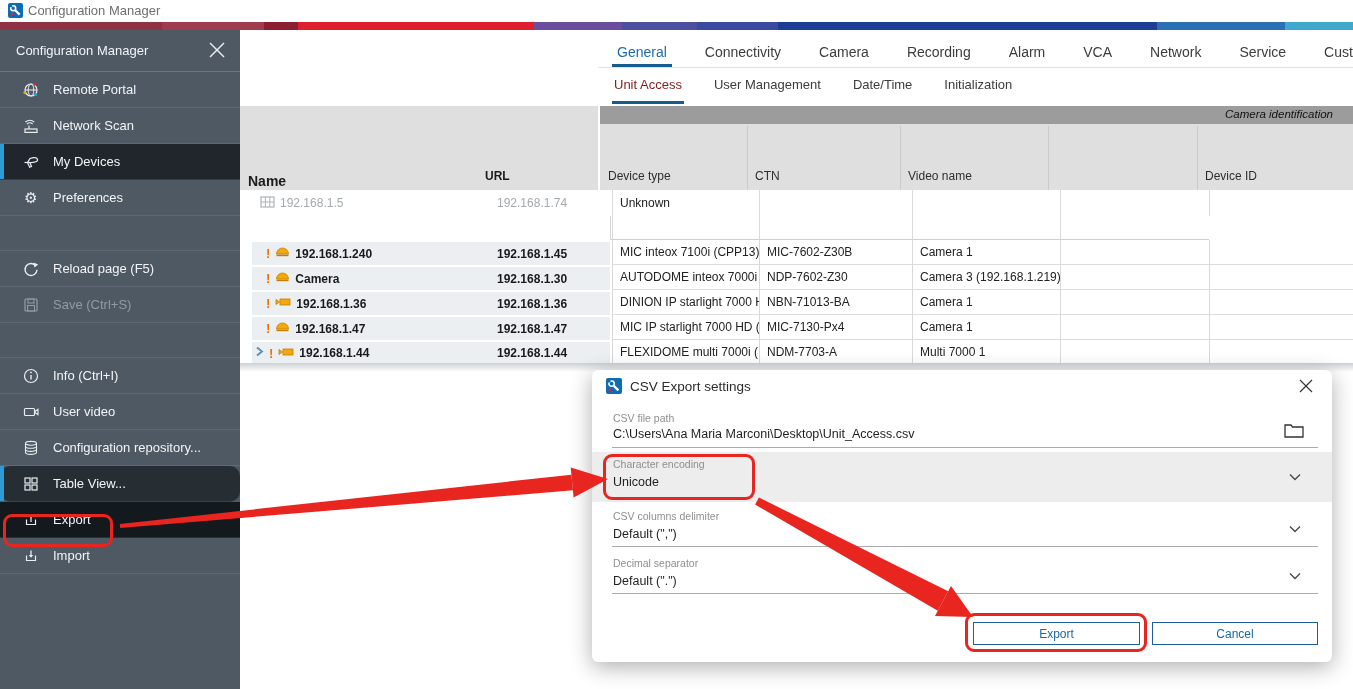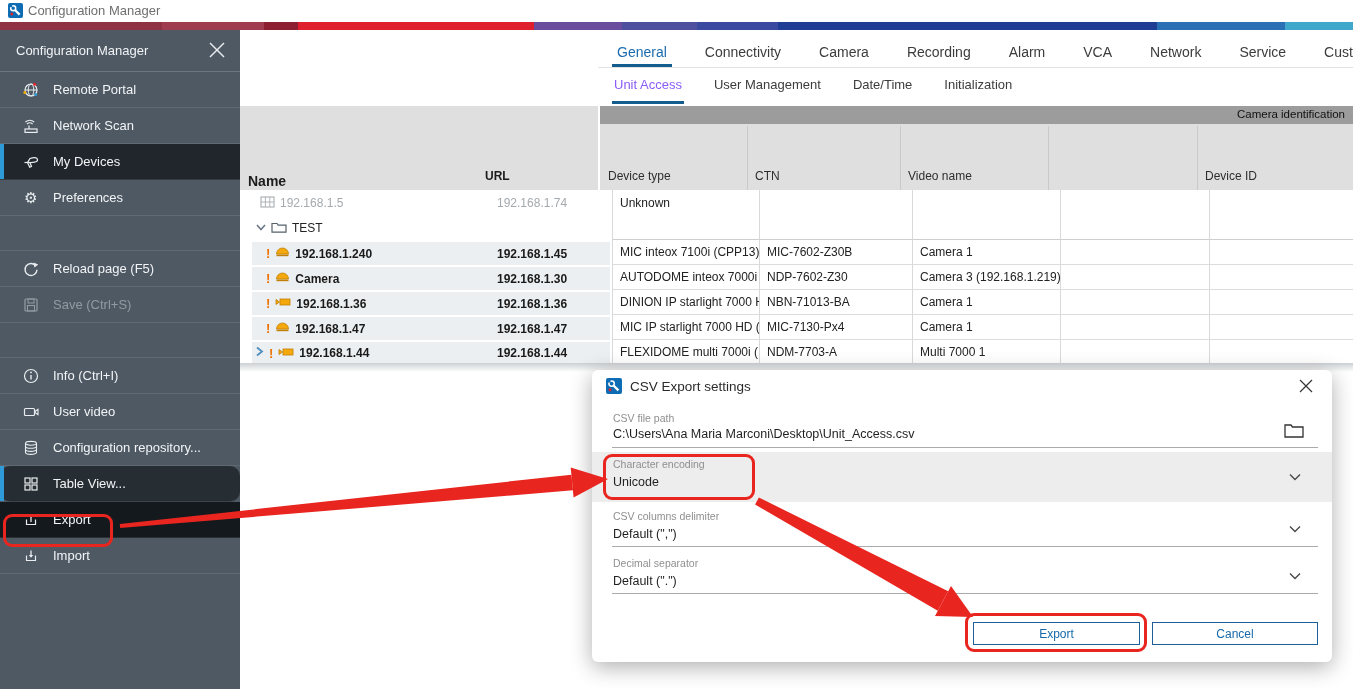--- a/index.html
+++ b/index.html
@@ -46,30 +46,30 @@
     outline:none; font-size:13px; color:#333; font-family:inherit; }
   .filter-input::placeholder { color:#A9AEB3; }
   .filter-icons { position:absolute; right:8px; top:10px; display:flex; gap:8px; }
   .tabbar { position:absolute; left:598px; top:30px; width:755px; height:38px;
     border-bottom:1px solid #E2E2E2; display:flex; background:#fff; }
   .tab { padding:4px 19px; line-height:37px; font-size:14px; color:#3C3C3C; cursor:pointer; position:relative; }
   .tab.active { color:#1A6BAD; }
   .tab.active::after { content:""; position:absolute; left:14px; right:14px; bottom:0; height:3px; background:#135C8E; }
   .subtabbar { position:absolute; left:598px; top:68px; width:755px; height:37px; display:flex; background:#fff; }
   .subtab { padding:0 16px; line-height:34px; font-size:13px; color:#3C3C3C; cursor:pointer; position:relative; }
-  .subtab.active { color:#8b5cf6; }
+  .subtab.active { color:#7f1d1d; }
   .subtab.active::after { content:""; position:absolute; left:14px; right:14px; bottom:1px; height:3px; background:#135C8E; }
 
   
   .thead-left { position:absolute; left:240px; top:106px; width:358px; height:84px; background:#DFDFDF; }
   .thead-left .col-name { position:absolute; left:8px; bottom:1px; font-size:14px; font-weight:bold; color:#1c1c1c; }
   .thead-left .col-url { position:absolute; left:245px; bottom:7px; font-size:12px; font-weight:bold; color:#1c1c1c; }
   .thead-right { position:absolute; left:600px; top:106px; width:753px; height:84px; background:#DFDFDF; }
   .group-bar { position:absolute; left:0; top:0; width:100%; height:18px; background:#9C9C9C; }
-  .group-bar span { position:absolute; right:8px; top:2px; font-size:11.5px; color:#111; }
+  .group-bar span { position:absolute; right:20px; top:2px; font-size:11.5px; color:#111;font-style:italic; }
   .thr-col { position:absolute; bottom:7px; font-size:12px; color:#2e2e2e; }
   .vline { position:absolute; top:20px; bottom:0; width:1px; background:#C9C9C9; }
 
   .tbody { position:absolute; left:240px; top:190px; width:1113px;margin-left:12px; }
   .trow { display:grid; grid-template-columns:240px 118px 2px 147px 153px 148px 149px 156px; }
   .cell { font-size:12px; color:#222; display:flex; align-items:center; overflow:hidden; white-space:nowrap; }
   .c-name { padding-left:8px; gap:5px; }
   .c-url  { padding-left:5px; }
   .rcell { border-left:1px solid #D9D9D9; padding-left:7px; background:#fff; }
   .r-dev .rcell { border-bottom:1px solid #DCDCDC; }
@@ -309,29 +309,20 @@
       <div class="cell c-url">192.168.1.74</div>
       <div class="gapcol"></div>
       <div class="cell rcell">Unknown</div>
       <div class="cell rcell"></div>
       <div class="cell rcell"></div>
       <div class="cell rcell"></div>
       <div class="cell rcell"></div>
     </div>
 
     <div class="trow r-group-end" style="height:24px">
-      <div class="cell c-name" style="padding-left:4px">
-        <span><svg width="10" height="10">
-              <polyline points="1,3 5,7.5 9,3" fill="none" stroke="#6C7A86" stroke-width="1.6"></polyline>
-            </svg></span>
-        <span><svg width="16" height="13">
-              <path d="M1 3.5 h5 l1.2 1.6 h7.8 v7 H1 z" fill="#FDFDFD" stroke="#55606A" stroke-width="1.2"></path>
-            </svg></span>
-        <span>TEST</span>
-      </div>
       <div class="cell c-url"></div>
       <div class="gapcol"></div>
       <div class="cell rcell"></div>
         <div class="cell rcell"></div>
         <div class="cell rcell"></div>
         <div class="cell rcell"></div>
         <div class="cell rcell"></div>
     </div>
 
     <div class="trow r-dev" style="height:25px">

